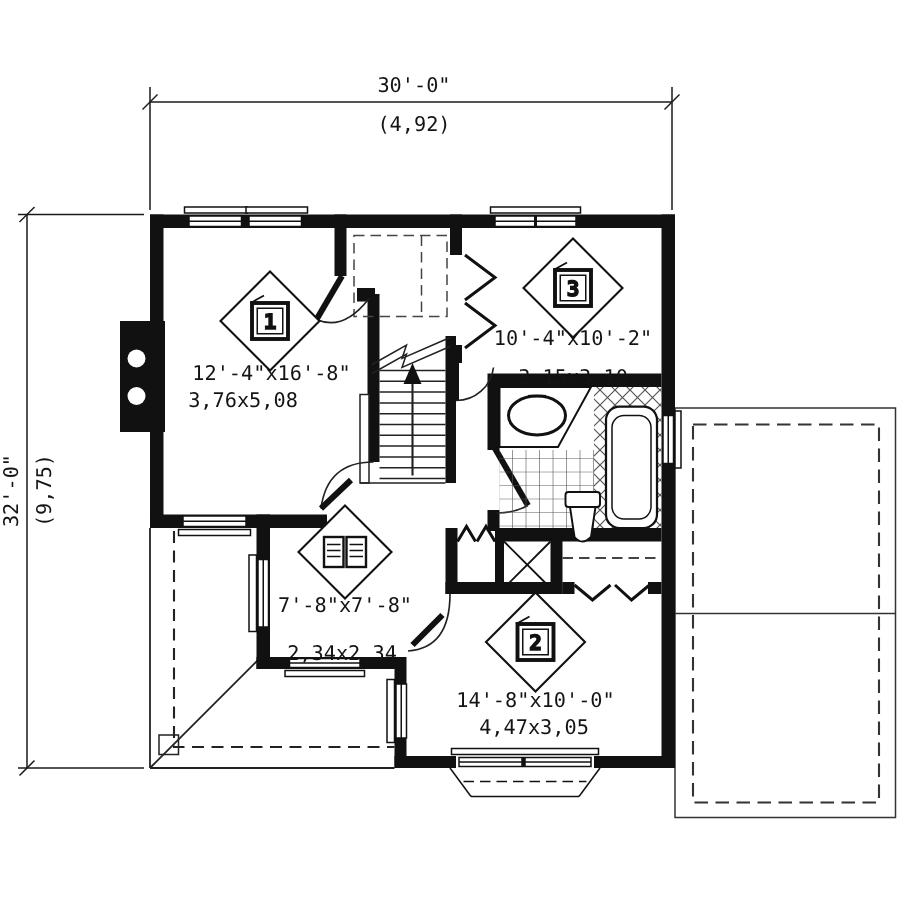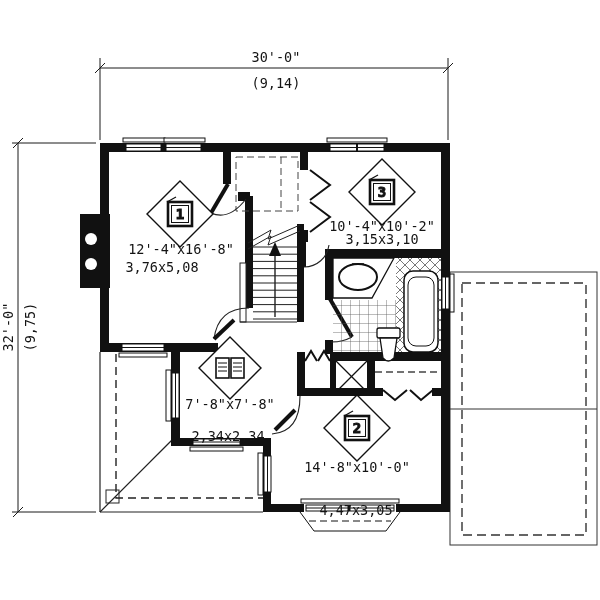--- a/index.html
+++ b/index.html
@@ -252,29 +252,29 @@
       <path d="M357,395 L390,428 L357,461 L324,428 Z" stroke-width="1.4"></path>
       <rect x="345" y="416" width="24" height="24" stroke-width="2.6"></rect>
       <rect x="348.5" y="419.5" width="17" height="17" stroke-width="1"></rect>
       <line x1="344" y1="416" x2="353" y2="411" stroke-width="1.2"></line>
       <text class="mk" x="357" y="433" text-anchor="middle">2</text>
     </g>
   </g>
 </svg>
 
 <div class="lbl" style="left:276px;top:57px">30'-0"</div>
-<div class="lbl" style="left:276px;top:83px">(9,14)</div>
+<div class="lbl" style="left:276px;top:83px">(4,92)</div>
 <div class="lbl rot" style="left:8px;top:327px">32'-0"</div>
 <div class="lbl rot" style="left:30px;top:327px">(9,75)</div>
 
 <div class="lbl" style="left:181px;top:249px">12'-4"x16'-8"</div>
 <div class="lbl" style="left:162px;top:267px">3,76x5,08</div>
 
 <div class="lbl" style="left:382px;top:226px">10'-4"x10'-2"</div>
-<div class="lbl" style="left:382px;top:239px">3,15x3,10</div>
+<div class="lbl" style="left:382px;top:252px">3,15x3,10</div>
 
 <div class="lbl" style="left:230px;top:404px">7'-8"x7'-8"</div>
 <div class="lbl" style="left:228px;top:436px">2,34x2,34</div>
 
 <div class="lbl" style="left:357px;top:467px">14'-8"x10'-0"</div>
-<div class="lbl" style="left:356px;top:510px">4,47x3,05</div>
+<div class="lbl" style="left:356px;top:485px">4,47x3,05</div>
 
 </div>
 
 </body></html>

